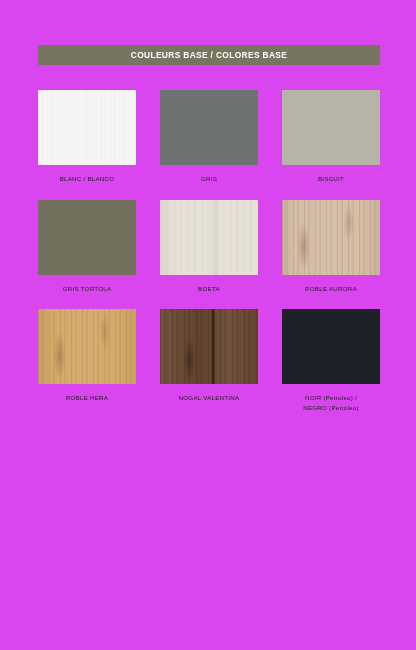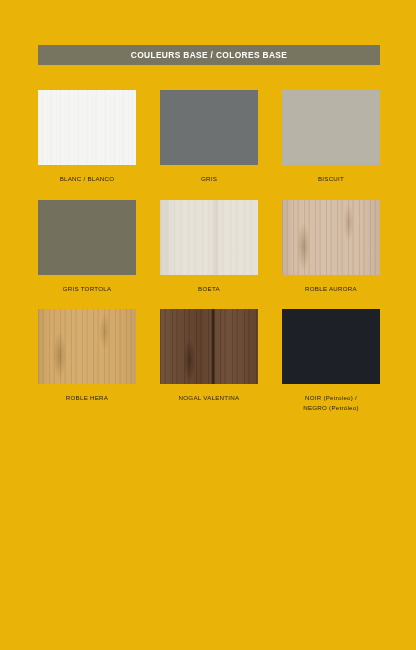--- a/index.html
+++ b/index.html
@@ -164,21 +164,21 @@
       linear-gradient(90deg,
         rgba(255,255,255,0.05) 0%,
         rgba(0,0,0,0.10) 40%,
         rgba(255,255,255,0.04) 70%,
         rgba(0,0,0,0.08) 100%);
   }
 </style>
 </head>
 <body>
 
-<div class="page" style="background-color: #eab308;">
+<div class="page" style="background-color: #d946ef;">
 
   <div class="header-bar" style="background-color: rgb(119, 116, 95);">
     <span class="title" style="color: rgb(255, 255, 255);">COULEURS BASE / COLORES BASE</span>
   </div>
 
   <div class="grid">
 
     <div class="row">
       <div class="cell">
         <div class="swatch grain-fine" style="background-color: rgb(245, 245, 244);"></div>

